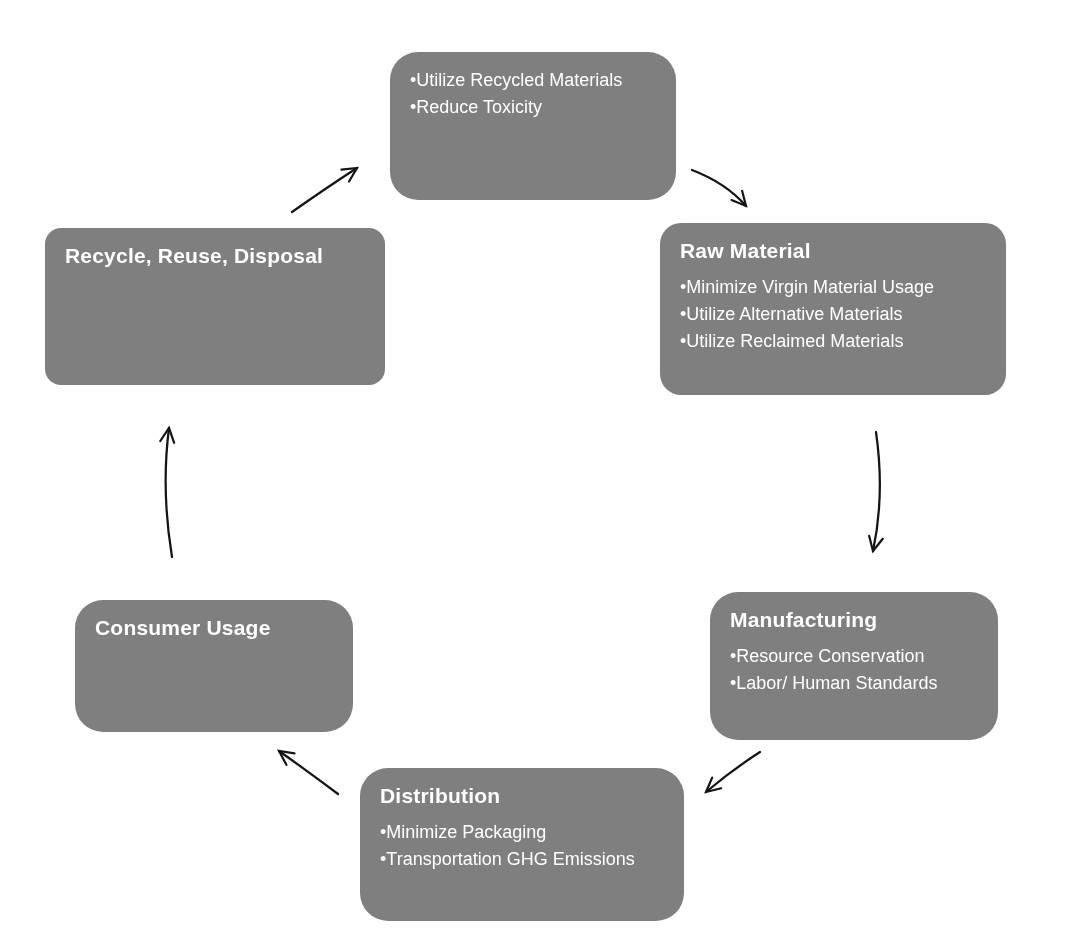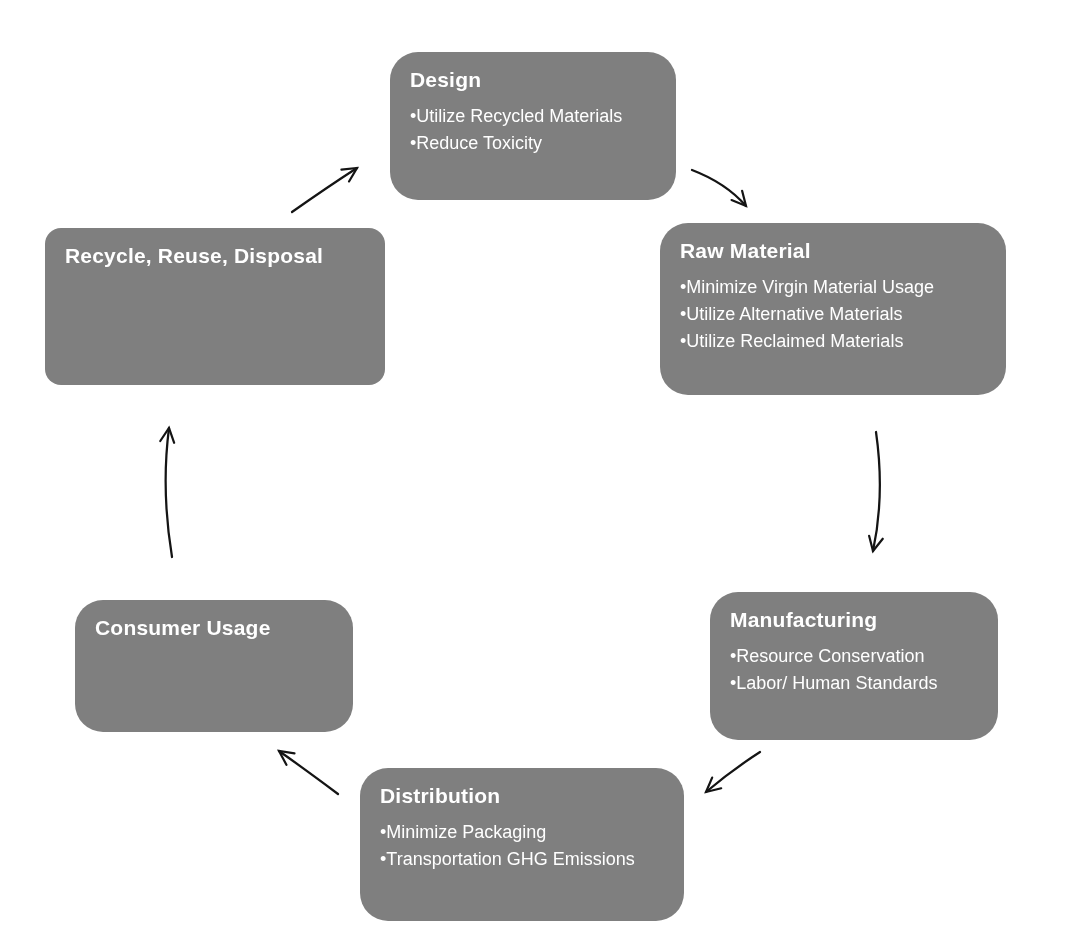--- a/index.html
+++ b/index.html
@@ -52,21 +52,21 @@
     font-size: 18px;
     font-weight: 400;
     line-height: 27px;
     padding-left: 9px;
     text-indent: -9px;
   }
   .node li::before {
     content: "\2022";
   }
   .node-design            { left: 390px; top: 52px;  width: 286px; height: 148px; }
-  .node-raw-material      { left: 660px; top: 223px; width: 346px; height: 172px; }
+  .node-raw-material      { left: 660px; top: 223px; width: 346px; height: 172px; border-radius: 21px; }
   .node-manufacturing     { left: 710px; top: 592px; width: 288px; height: 148px; }
   .node-distribution      { left: 360px; top: 768px; width: 324px; height: 153px; }
   .node-consumer-usage    { left: 75px;  top: 600px; width: 278px; height: 132px; }
   .node-recycle           { left: 45px;  top: 228px; width: 340px; height: 157px; border-radius: 16px; }
   .node-recycle li        { max-width: 252px; }
 </style>
 </head>
 <body>
 
 <div class="canvas">
@@ -79,21 +79,20 @@
     </defs>
     <path class="flow" d="M 692 170 Q 726 183 746 206" marker-end="url(#openhead)"></path>
     <path class="flow" d="M 876 432 Q 885 495 873 551" marker-end="url(#openhead)"></path>
     <path class="flow" d="M 760 752 Q 732 770 706 792" marker-end="url(#openhead)"></path>
     <path class="flow" d="M 338 794 Q 306 770 279 751" marker-end="url(#openhead)"></path>
     <path class="flow" d="M 172 557 Q 161 490 169 428" marker-end="url(#openhead)"></path>
     <path class="flow" d="M 292 212 Q 329 186 357 168" marker-end="url(#openhead)"></path>
   </svg>
 
   <div class="node node-design">
-    <h2>Design</h2>
     <ul>
       <li>Utilize Recycled Materials</li>
       <li>Reduce Toxicity</li>
     </ul>
   </div>
 
   <div class="node node-raw-material">
     <h2>Raw Material</h2>
     <ul>
       <li>Minimize Virgin Material Usage</li>

